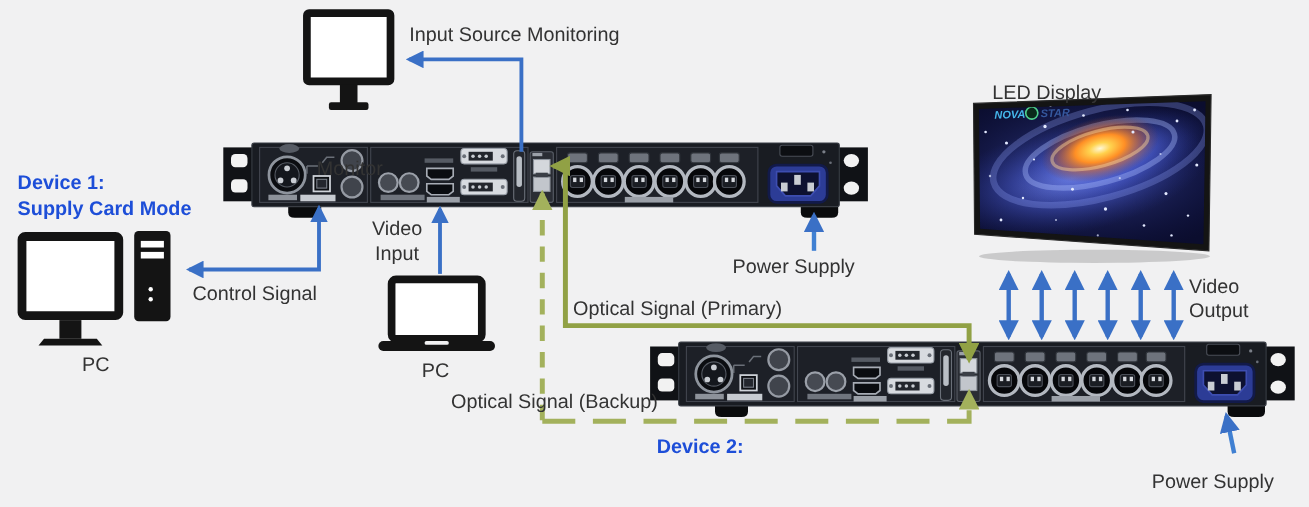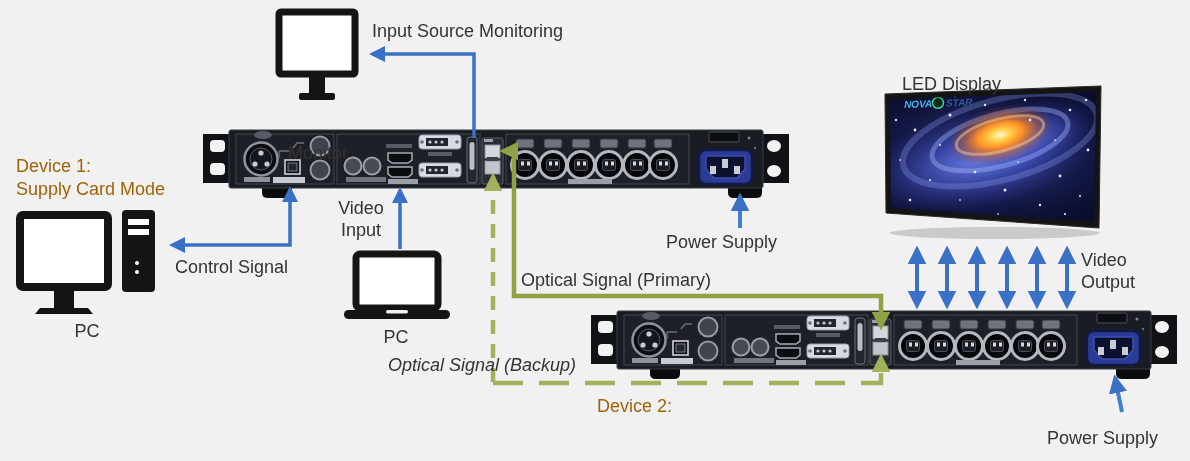--- a/index.html
+++ b/index.html
@@ -12,23 +12,23 @@
   }
   svg.diagram{position:absolute;left:0;top:0;}
   .lbl{
     position:absolute;
     font-size:18px;
     color:#333;
     white-space:nowrap;
     line-height:22px;
   }
   .lbl.bold{
-    font-weight:normal;
+    font-weight:bold;
     font-size:18px;
-    color:#a16207;
+    color:#1d4ed8;
     line-height:23px;
   }
   .lbl.center{text-align:center;}
 </style>
 </head>
 <body>
 
 <div class="canvas">
 
 <svg class="diagram" width="1190" height="461" viewBox="0 0 1190 461">
@@ -302,21 +302,21 @@
 
 <div class="lbl center" style="left:332px;top:197px;width:58px;">
   <div>Video</div>
   <div>Input</div>
 </div>
 
 <div class="lbl center" style="left:370px;top:326px;width:52px;">PC</div>
 <div class="lbl" style="left:666px;top:231px;">Power Supply</div>
 
 <div class="lbl" style="left:521px;top:269px;">Optical Signal (Primary)</div>
-<div class="lbl" style="left:388px;top:354px;font-style:italic;">Optical Signal (Backup)</div>
+<div class="lbl" style="left:410px;top:354px;">Optical Signal (Backup)</div>
 
 <div class="lbl bold" style="left:597px;top:395px;text-align:center;">
   <div>Device 2:</div>
 </div>
 
 <div class="lbl" style="left:902px;top:50px;font-size:18px;margin-top:23px;">LED Display</div>
 
 <div class="lbl" style="left:1081px;top:249px;">
   <div>Video</div>
   <div>Output</div>

